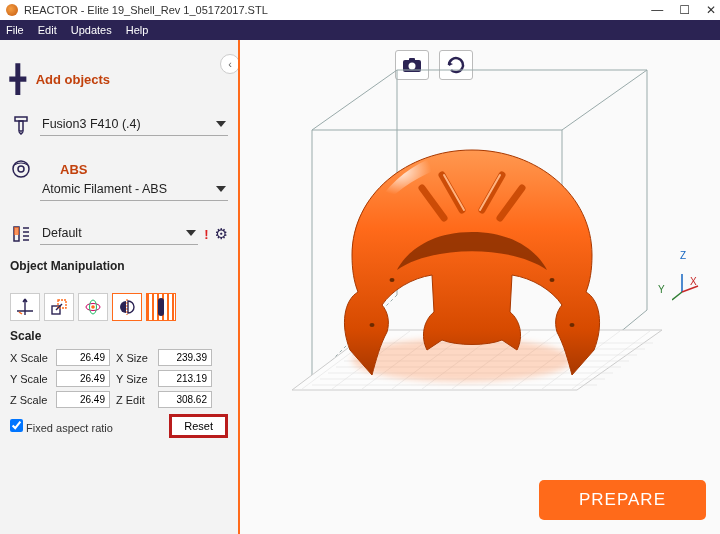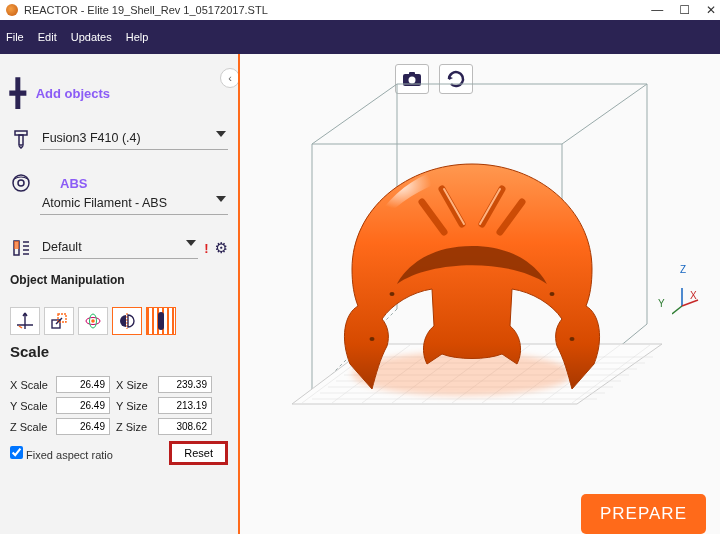--- a/index.html
+++ b/index.html
@@ -24,21 +24,21 @@
   .titlebar .appicon {
     width: 12px; height: 12px;
     border-radius: 50%;
     background: radial-gradient(circle at 40% 40%, #f59e42, #c45a10);
     margin-right: 6px;
   }
   .titlebar .title { flex: 1; }
   .titlebar .winbtns { display: flex; gap: 16px; font-size: 12px; }
   .titlebar .winbtns span { cursor: pointer; }
   .menubar {
-    height: 34px;
+    height: 20px;
     background: #2b2353;
     color: #fff;
     display: flex;
     align-items: center;
     padding-left: 6px;
     font-size: 11px;
   }
   .menubar span { margin-right: 14px; cursor: pointer; }
   .main { display: flex; height: calc(100% - 40px); }
   .sidebar {
@@ -62,35 +62,35 @@
     z-index: 5;
   }
   .addrow {
     display: flex; align-items: center;
     margin: 18px 0 22px 0;
   }
   .plusicon {
     color: #2b2353; font-size: 26px; font-weight: bold;
     margin-right: 10px; line-height: 1;
   }
-  .addlabel { font-weight: bold; font-size: 13px; color: #8b5cf6; }
+  .addlabel { font-weight: bold; font-size: 13px; color: #c2410c; }
   .selectrow {
     display: flex; align-items: center;
     margin-bottom: 10px;
   }
   .selecticon {
     width: 22px; height: 22px;
     display: flex; align-items: center; justify-content: center;
     margin-right: 8px;
     color: #2b2353;
     font-size: 16px;
   }
   .selectbody {
     flex: 1;
-    display: flex; align-items: flex-start;
+    display: flex; align-items: center;
     border-bottom: 1px solid #aaa;
     padding: 2px 2px 4px 2px;
     cursor: pointer;
   }
   .selectlabel { flex: 1; font-size: 12.5px; color: #222; }
   .caret-down {
     width: 0; height: 0;
     border-left: 5px solid transparent;
     border-right: 5px solid transparent;
     border-top: 6px solid #333;
@@ -109,21 +109,21 @@
   }
   .toolbtn.orange { color: #ff6a1a; border-color:#ff6a1a;}
   .toolbtn.hatched {
     background: repeating-linear-gradient(90deg,#ff6a1a 0 2px,#fff 2px 5px);
     border-color:#ff6a1a;
     position: relative;
   }
   .toolbtn.hatched::after{
     content:''; position:absolute; inset:4px 11px; background:#2b2353; border-radius:3px;
   }
-  .scale-title { font-weight: bold; font-size: 15px; margin: 4px 0 16px 0; color:#222;}
+  .scale-title { font-weight: bold; font-size: 12px; margin: 4px 0 6px 0; color:#222;}
   .scalegrid {
     display: grid;
     grid-template-columns: 40px 54px 36px 54px;
     gap: 4px 6px;
     align-items: center;
     font-size: 11px;
   }
   .scalegrid label { color: #222; }
   .scalegrid input {
     width: 100%; padding: 2px 4px;
@@ -160,21 +160,21 @@
   }
   .axisgizmo .z { position:absolute; top:-20px; left:8px; color:#1565c0;}
   .axisgizmo .x { position:absolute; top:6px; left:18px; color:#c62828;}
   .axisgizmo .y { position:absolute; top:14px; left:-14px; color:#2e7d32;}
   .bedstage { position:absolute; left:12px; top:5px; right:0; bottom:0; }
   .prepare {
     position: absolute; right: 14px; bottom: 14px;
     background: #ff6a1a; color: #fff;
     font-size: 17px; font-weight: 500;
     letter-spacing: 1px;
-    padding: 10px 19px;
+    padding: 10px 40px;
     border-radius: 5px;
     border: none; cursor: pointer;
   }
   svg.buildbox { position:absolute; left:0; top:0; }
   svg.helmet { position:absolute; left:80px; top:95px; }
 </style>
 </head>
 <body>
 
 <div class="titlebar">
@@ -292,21 +292,21 @@
       <label>X Size</label>
       <input value="239.39" style="">
 
       <label>Y Scale</label>
       <input value="26.49" style="">
       <label>Y Size</label>
       <input value="213.19" style="">
 
       <label>Z Scale</label>
       <input value="26.49" style="">
-      <label>Z Size</label>
+      <label>Z Edit</label>
       <input value="308.62" style="">
     </div>
     <div class="bottomrow">
       <label>
         <input type="checkbox" checked="" style="">
         <span>Fixed aspect ratio</span>
       </label>
       <button class="resetbtn">Reset</button>
     </div>
   </div>

